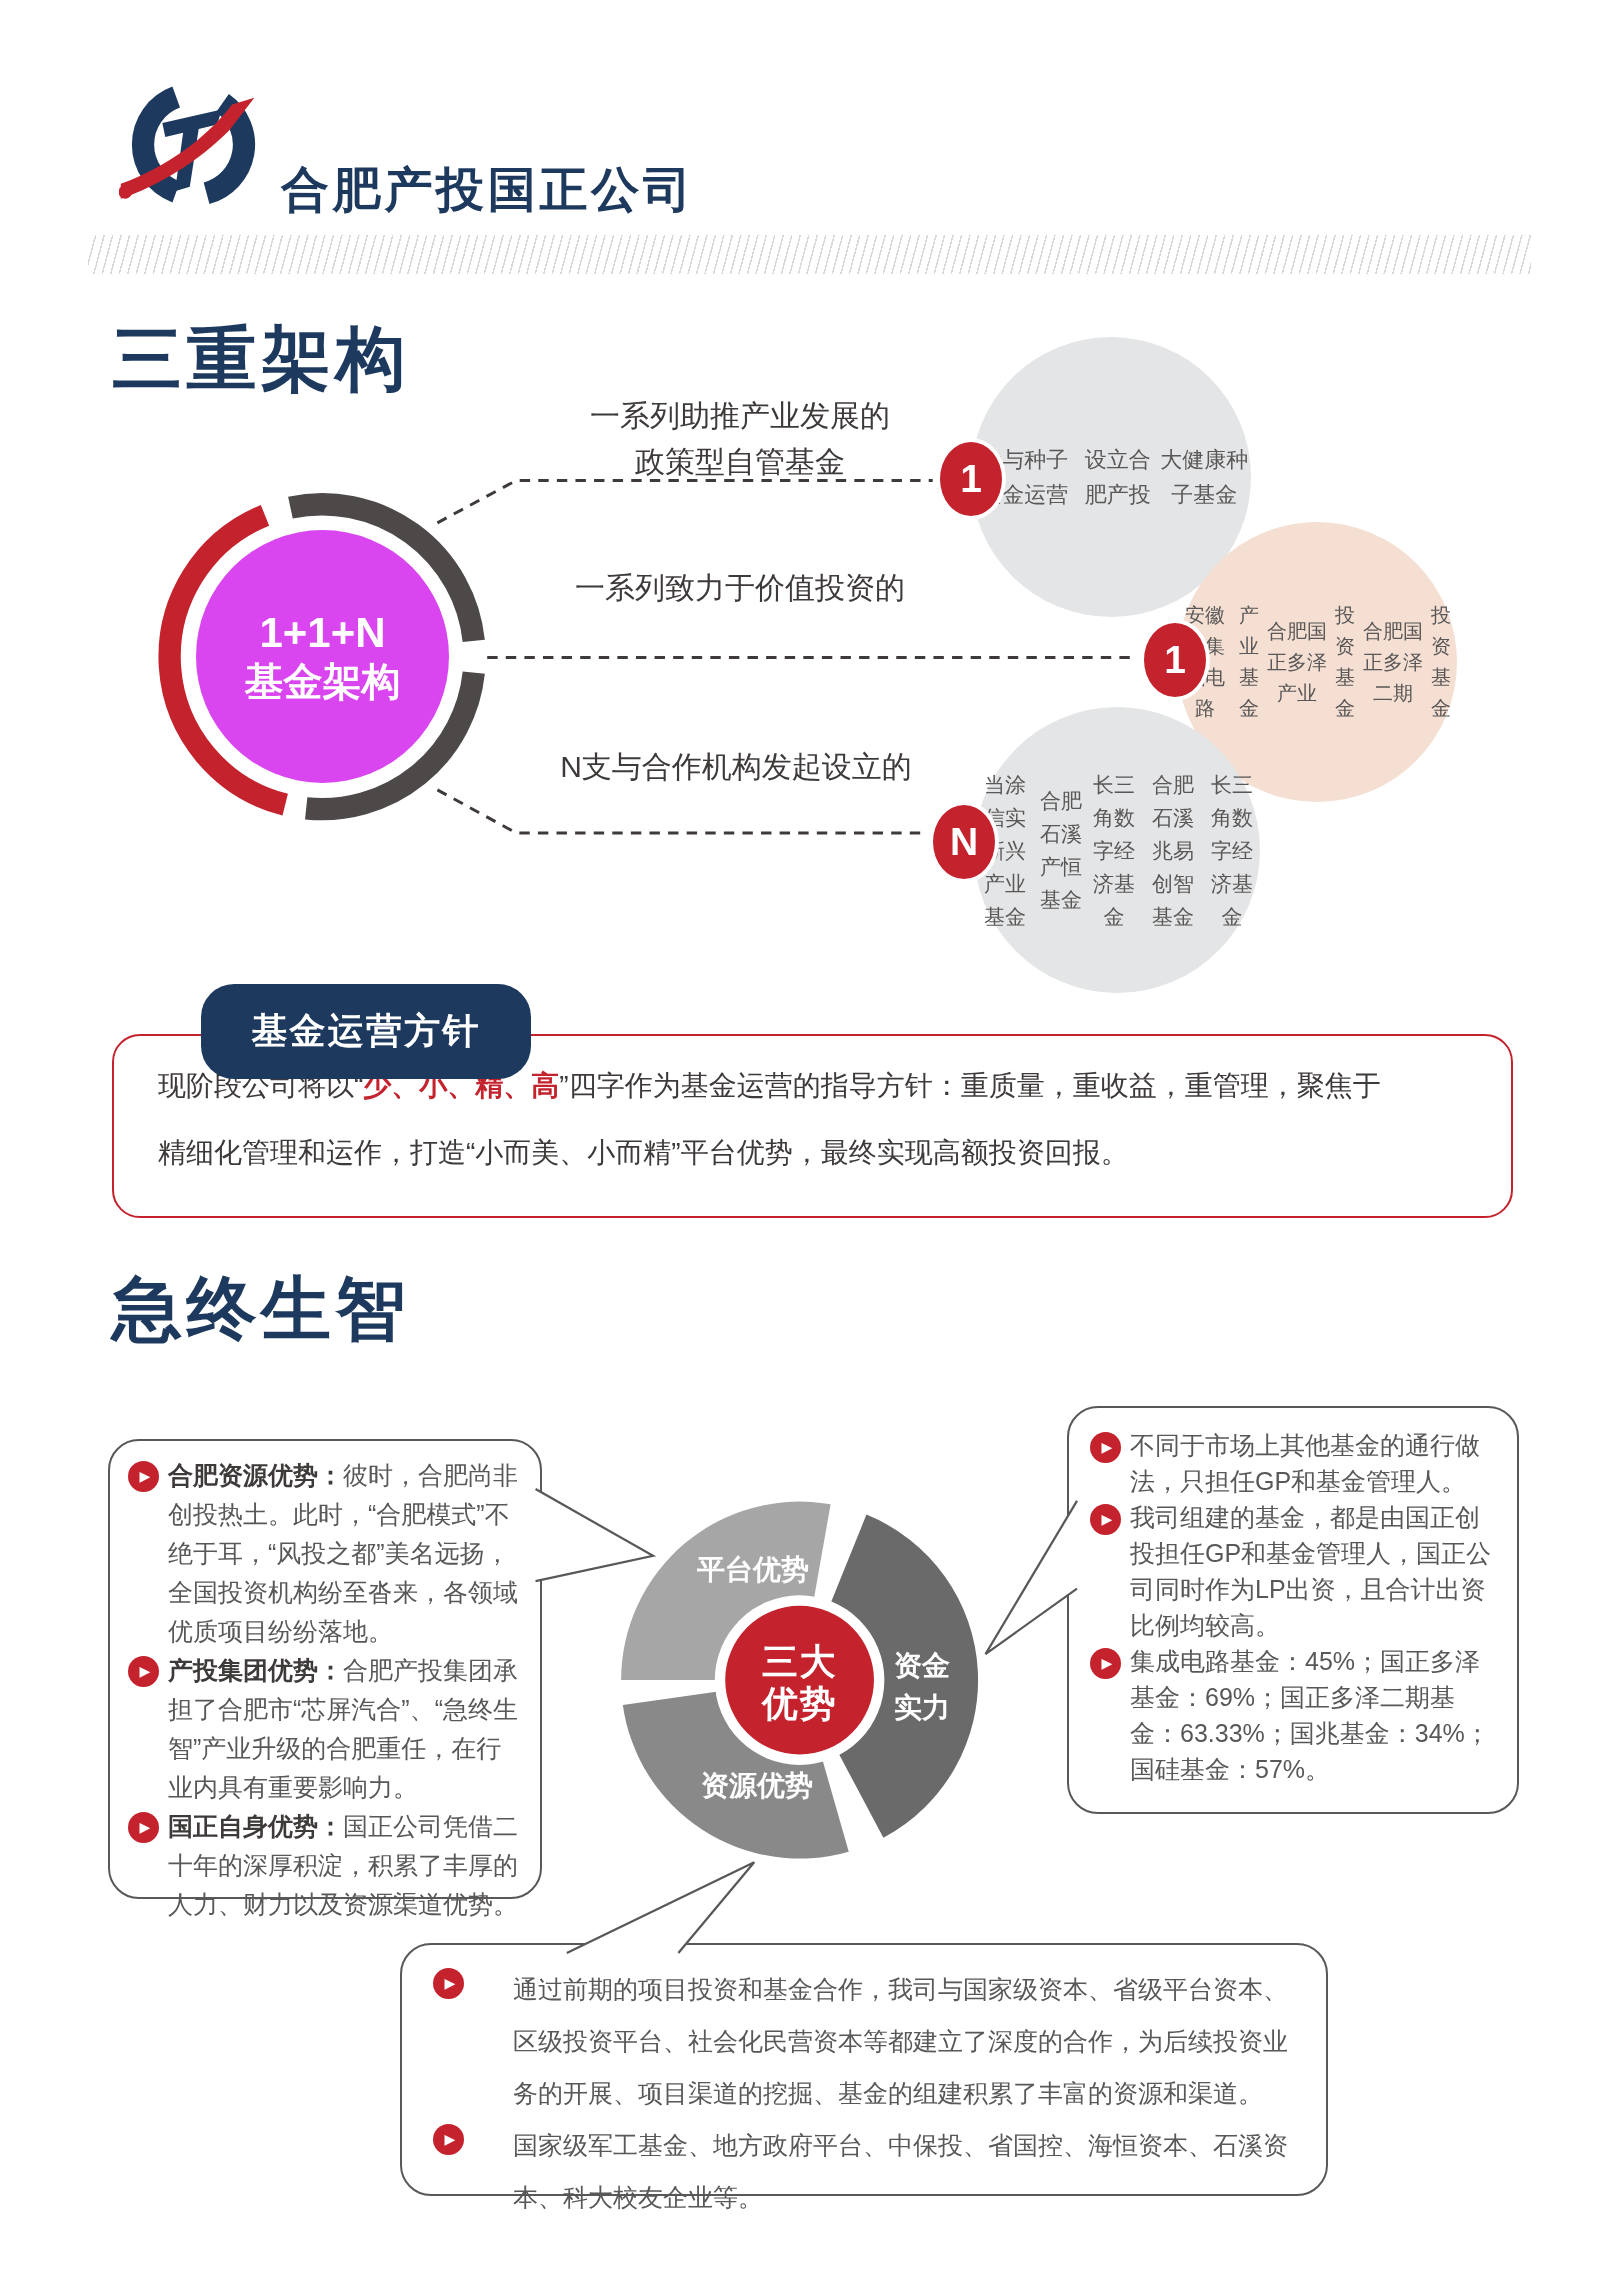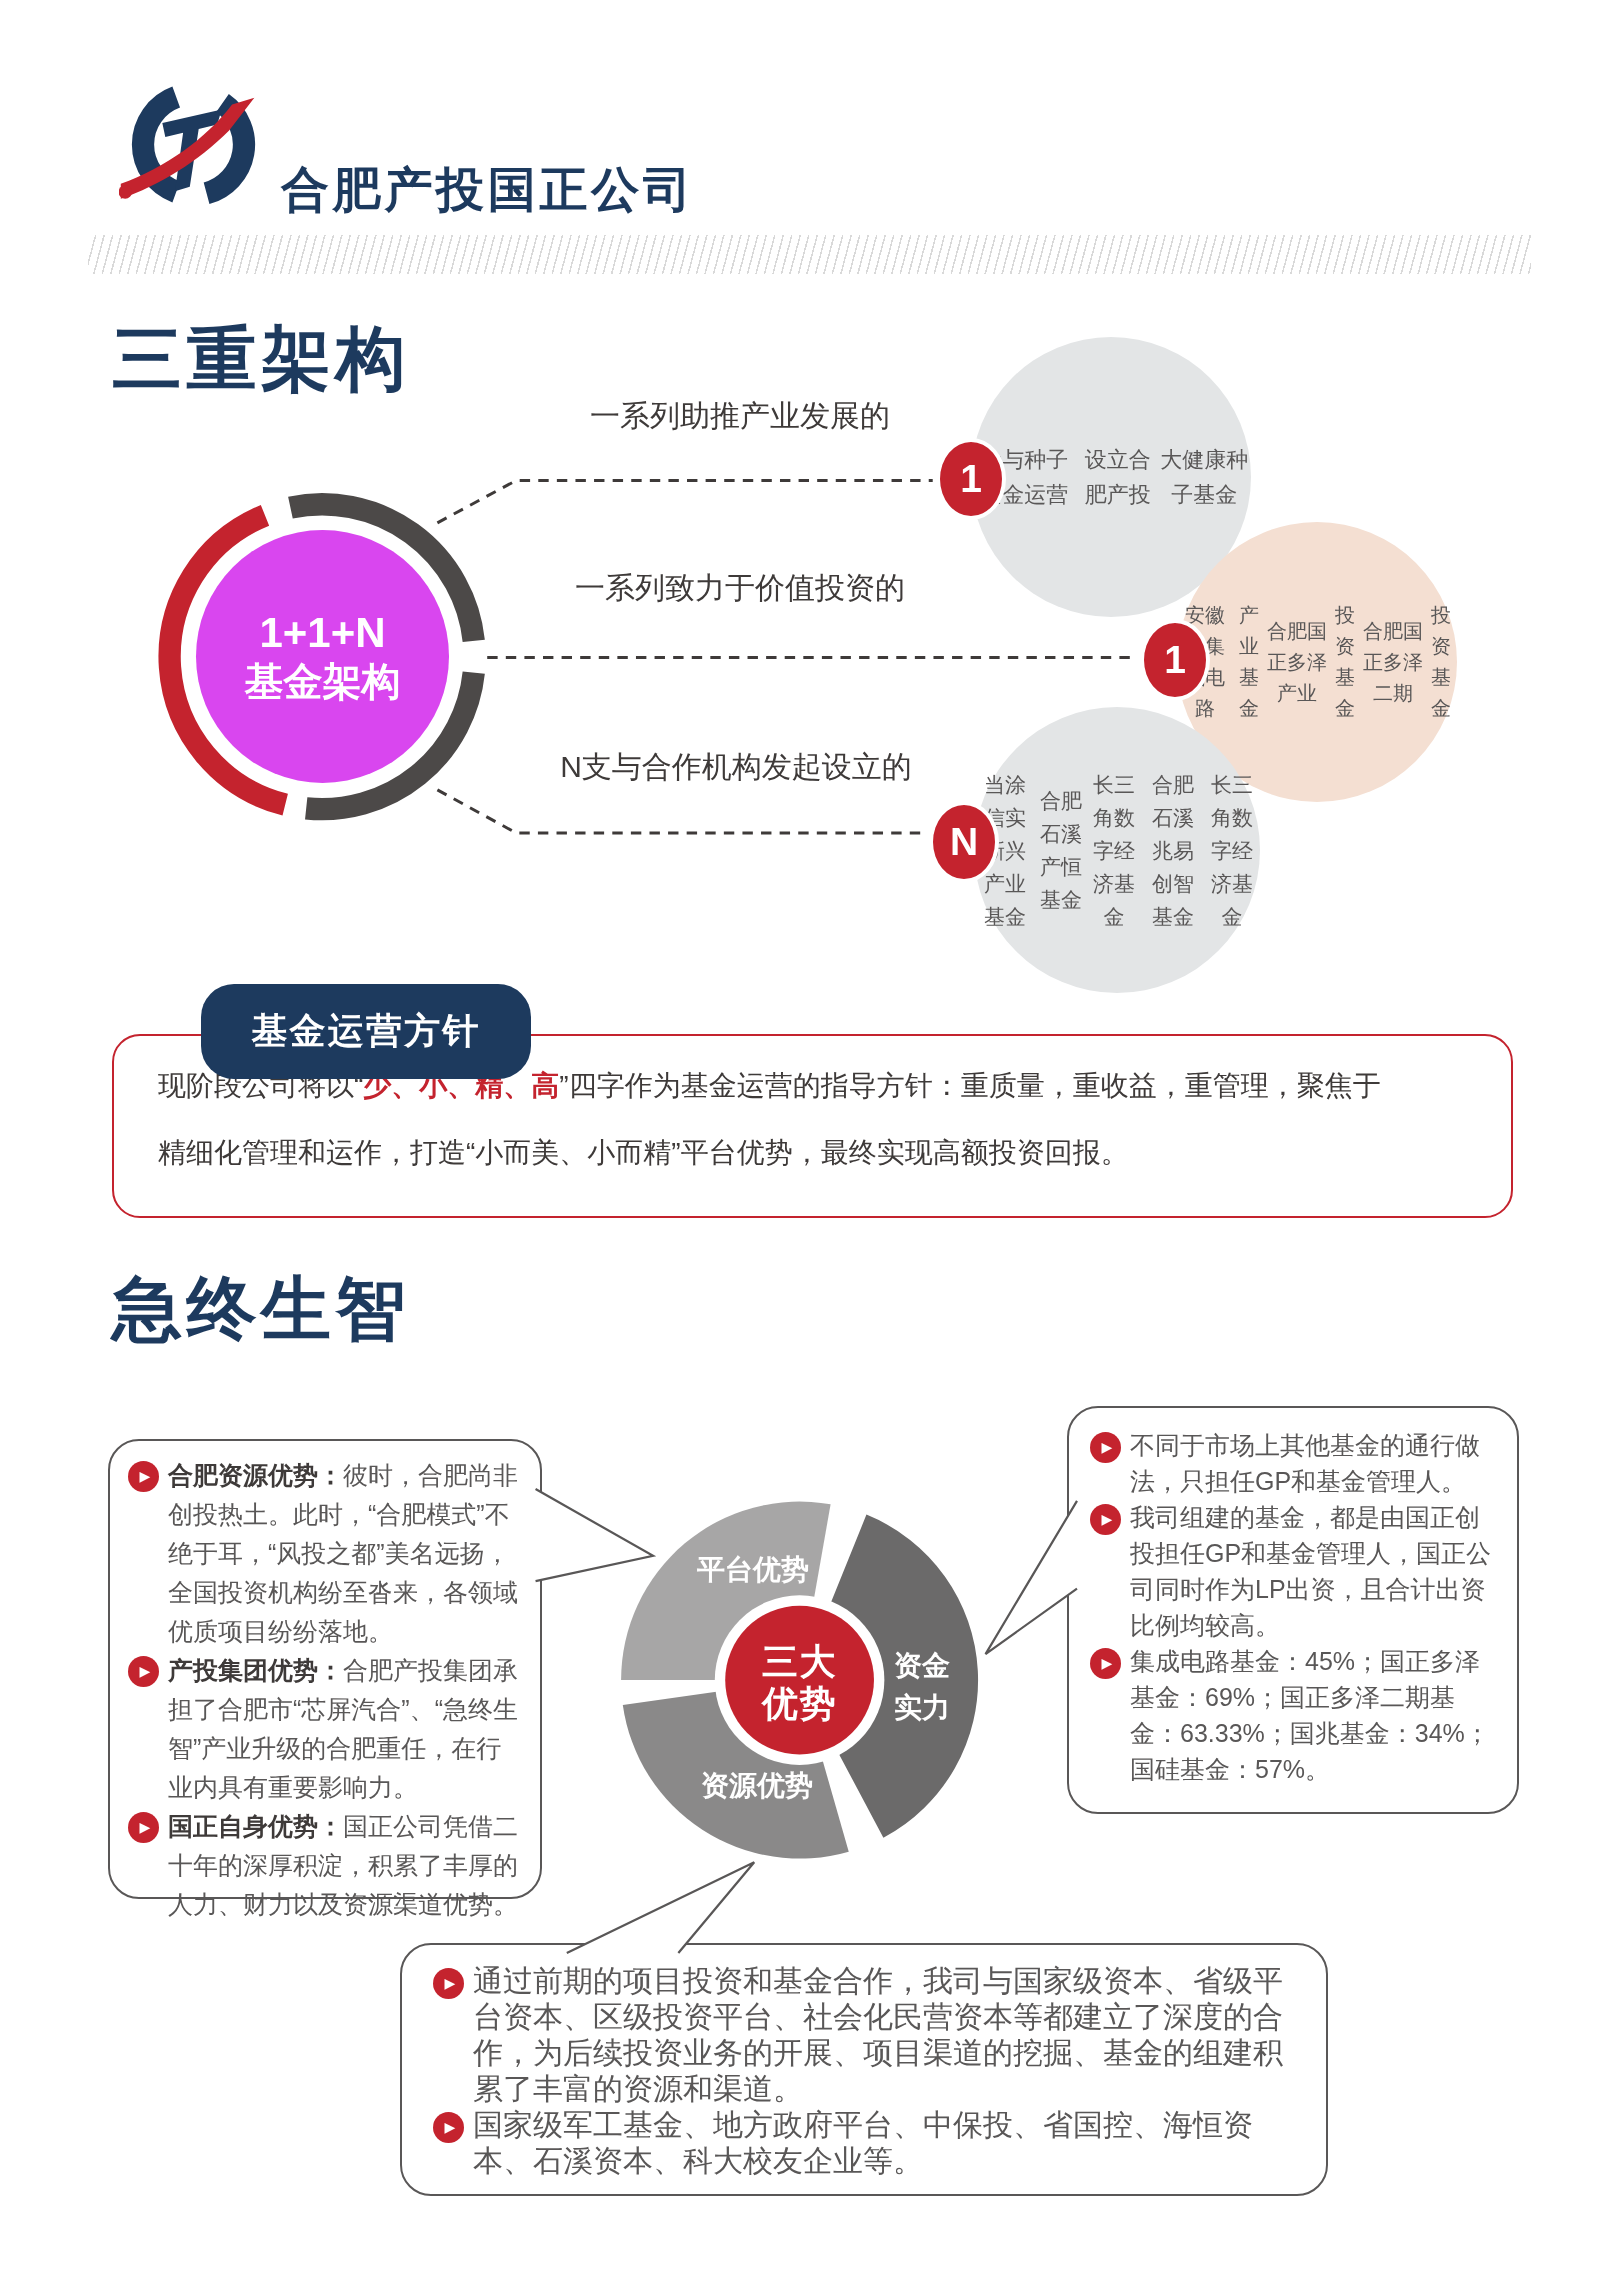--- a/index.html
+++ b/index.html
@@ -50,21 +50,21 @@
   .callout{border:2.2px solid #595757;border-radius:31px;background:#fff;z-index:1;box-sizing:border-box;}
   #left-box{left:108px;top:1439px;width:434px;height:460px;padding:15px 18px;}
   #right-box{left:1067px;top:1406px;width:452px;height:408px;padding:19.3px 21px;}
   #bottom-box{left:400px;top:1943px;width:928px;height:253px;padding:18px 31px;}
   .bullet{display:flex;align-items:flex-start;}
   .play{flex:0 0 auto;width:31px;height:31px;border-radius:50%;background:#c4232e;margin:4.5px 9px 0 0;
         display:flex;align-items:center;justify-content:center;color:#fff;font-size:14px;padding-left:3px;box-sizing:border-box;}
   .btext{font-size:25px;line-height:39px;color:#595757;}
   .btext b{color:#3e3a39;font-weight:700;}
   #right-box .btext{line-height:36px;}
-  #bottom-box .btext{font-size:30px;line-height:36px;}
+  #bottom-box .btext{font-size:25px;line-height:52px;margin-left:40px;}
   
   .donut-label{z-index:10;color:#fff;font-weight:700;text-align:center;}
   #lbl-platform{left:671px;top:1551px;width:164px;font-size:28px;}
   #lbl-capital{left:855px;top:1645px;width:134px;font-size:28px;line-height:42px;}
   #lbl-resource{left:675px;top:1767px;width:164px;font-size:28px;}
   #lbl-center{left:714px;top:1641px;width:171px;font-size:36px;line-height:42px;letter-spacing:1.5px;}
 </style>
 </head>
 <body>
 
@@ -112,20 +112,21 @@
   </g>
 </svg>
 
 <div id="center-circle" class="abs">
   <div class="l1">1+1+N</div>
   <div class="l2">基金架构</div>
 </div>
 
 <div id="branch-0" class="abs branch">
   <div>一系列助推产业发展的</div>
+  <div>政策型自管基金</div>
 </div>
 <div id="branch-1" class="abs branch">
   <div>一系列致力于价值投资的</div>
 </div>
 <div id="branch-2" class="abs branch">
   <div>N支与合作机构发起设立的</div>
 </div>
 
 <div id="bubble-0" class="abs bubble">
   <div>参与种子基金运营</div>

